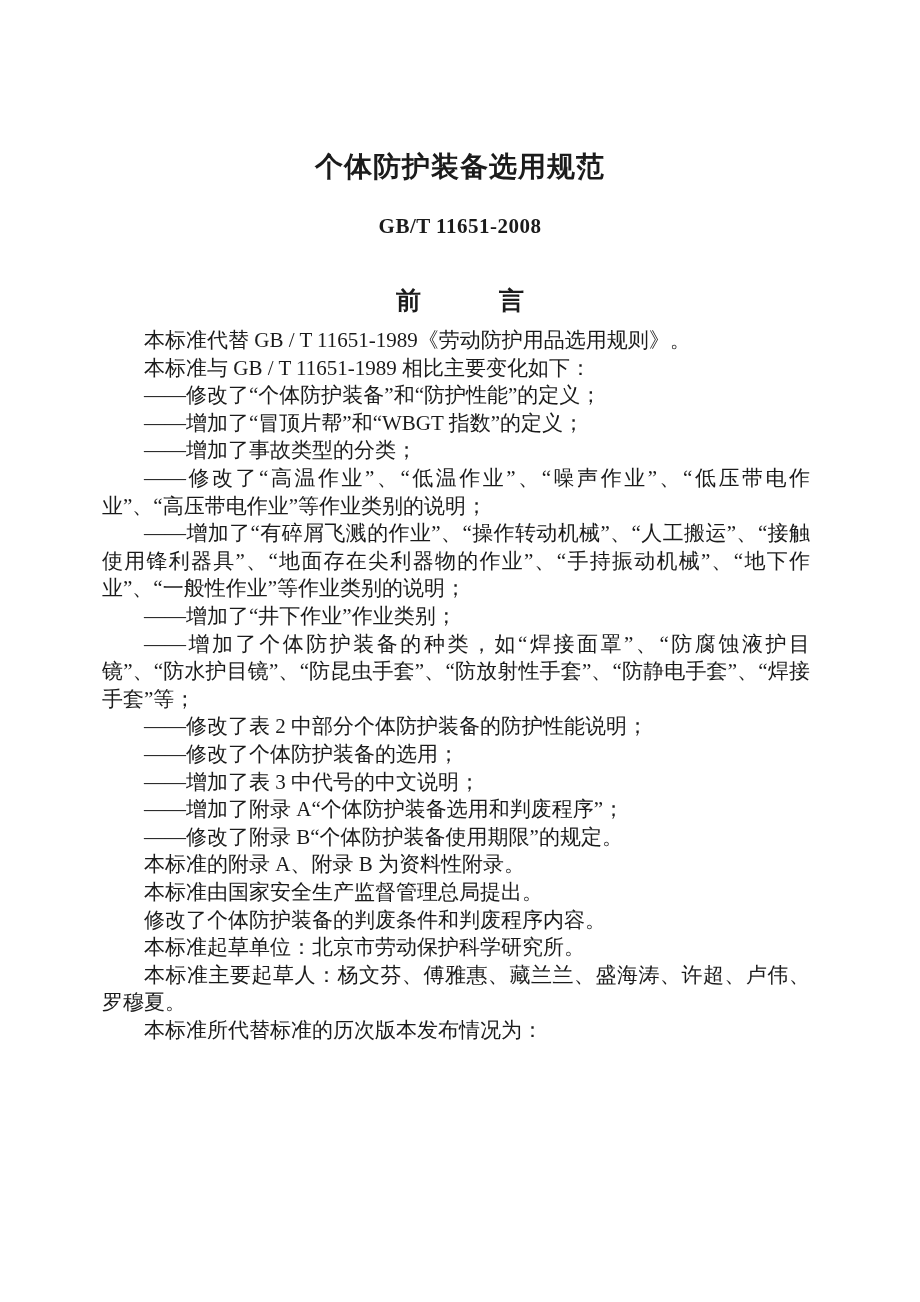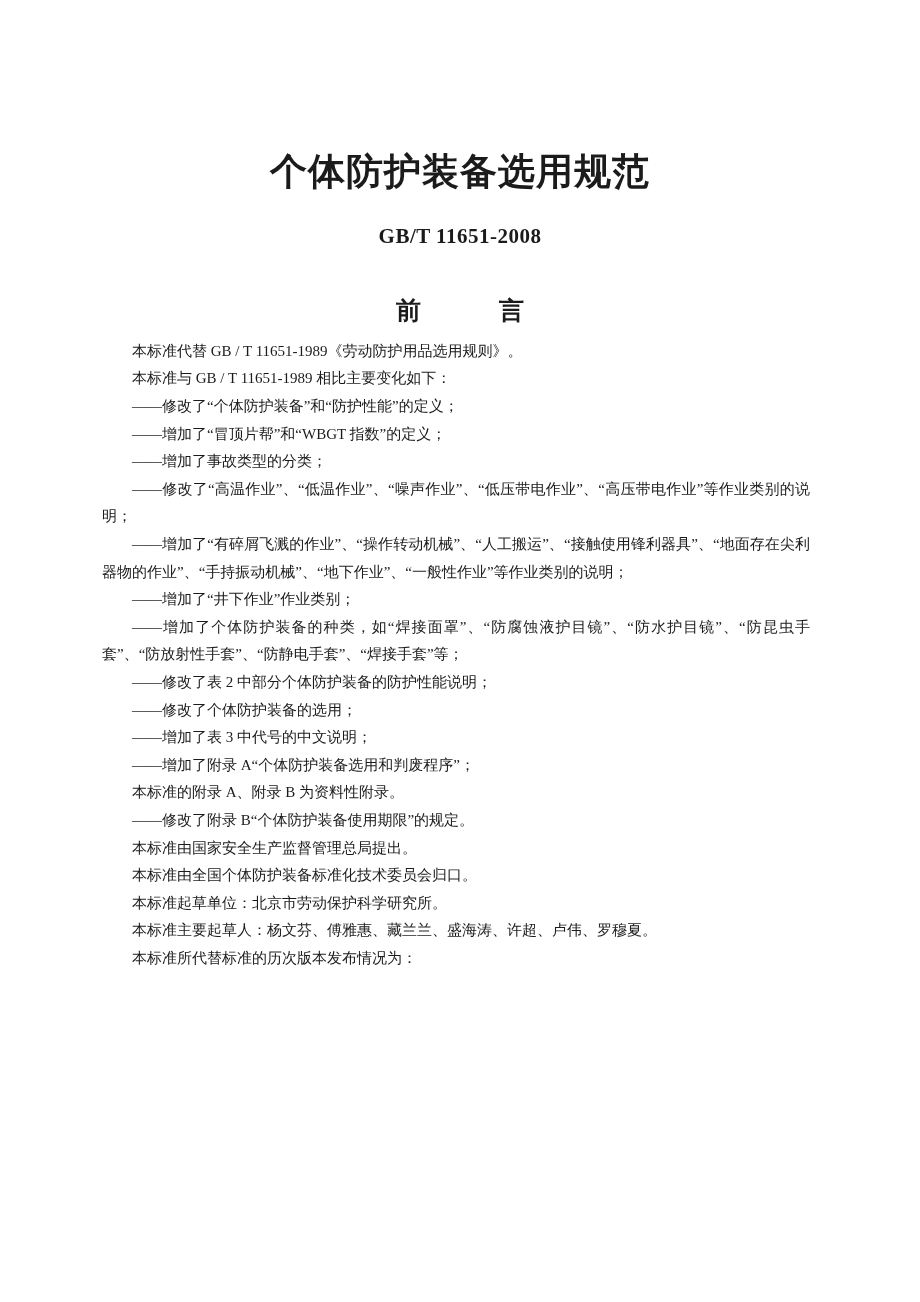--- a/index.html
+++ b/index.html
@@ -18,21 +18,21 @@
   .page {
     width: 920px;
     height: 1302px;
     background: #ffffff;
     box-sizing: border-box;
   }
   .doc-title {
     margin: 0;
     padding-top: 150px;
     text-align: center;
-    font-size: 37px;
+    font-size: 28px;
     font-weight: bold;
     letter-spacing: 1px;
     line-height: 1.2;
   }
   .standard-code {
     margin-top: 30px;
     text-align: center;
     font-size: 21px;
     font-weight: bold;
     letter-spacing: 0.5px;
@@ -42,21 +42,21 @@
     display: flex;
     justify-content: center;
     gap: 78px;
     font-size: 25px;
     font-weight: bold;
     line-height: 1.1;
   }
   .doc-body {
     margin: 13px 110px 0 102px;
     width: 708px;
-    font-size: 15px;
+    font-size: 21px;
     line-height: 27.6px;
     text-align: justify;
   }
   .para {
     margin: 0;
     padding: 0;
     text-indent: 2em;
   }
 </style>
 </head>
@@ -80,22 +80,22 @@
       <p class="para">——增加了“冒顶片帮”和“WBGT 指数”的定义；</p>
       <p class="para">——增加了事故类型的分类；</p>
       <p class="para">——修改了“高温作业”、“低温作业”、“噪声作业”、“低压带电作业”、“高压带电作业”等作业类别的说明；</p>
       <p class="para">——增加了“有碎屑飞溅的作业”、“操作转动机械”、“人工搬运”、“接触使用锋利器具”、“地面存在尖利器物的作业”、“手持振动机械”、“地下作业”、“一般性作业”等作业类别的说明；</p>
       <p class="para">——增加了“井下作业”作业类别；</p>
       <p class="para">——增加了个体防护装备的种类，如“焊接面罩”、“防腐蚀液护目镜”、“防水护目镜”、“防昆虫手套”、“防放射性手套”、“防静电手套”、“焊接手套”等；</p>
       <p class="para">——修改了表 2 中部分个体防护装备的防护性能说明；</p>
       <p class="para">——修改了个体防护装备的选用；</p>
       <p class="para">——增加了表 3 中代号的中文说明；</p>
       <p class="para">——增加了附录 A“个体防护装备选用和判废程序”；</p>
+      <p class="para">——修改了附录 B“个体防护装备使用期限”的规定。</p>
       <p class="para">本标准的附录 A、附录 B 为资料性附录。</p>
-      <p class="para">——修改了附录 B“个体防护装备使用期限”的规定。</p>
       <p class="para">本标准由国家安全生产监督管理总局提出。</p>
-      <p class="para">本标准由全国个体防护装备标准化技术委员会归口。</p>
+      <p class="para">修改了个体防护装备的判废条件和判废程序内容。</p>
       <p class="para">本标准起草单位：北京市劳动保护科学研究所。</p>
       <p class="para">本标准主要起草人：杨文芬、傅雅惠、藏兰兰、盛海涛、许超、卢伟、罗穆夏。</p>
       <p class="para">本标准所代替标准的历次版本发布情况为：</p>
     </div>
 
 </div>
 
 </body></html>

